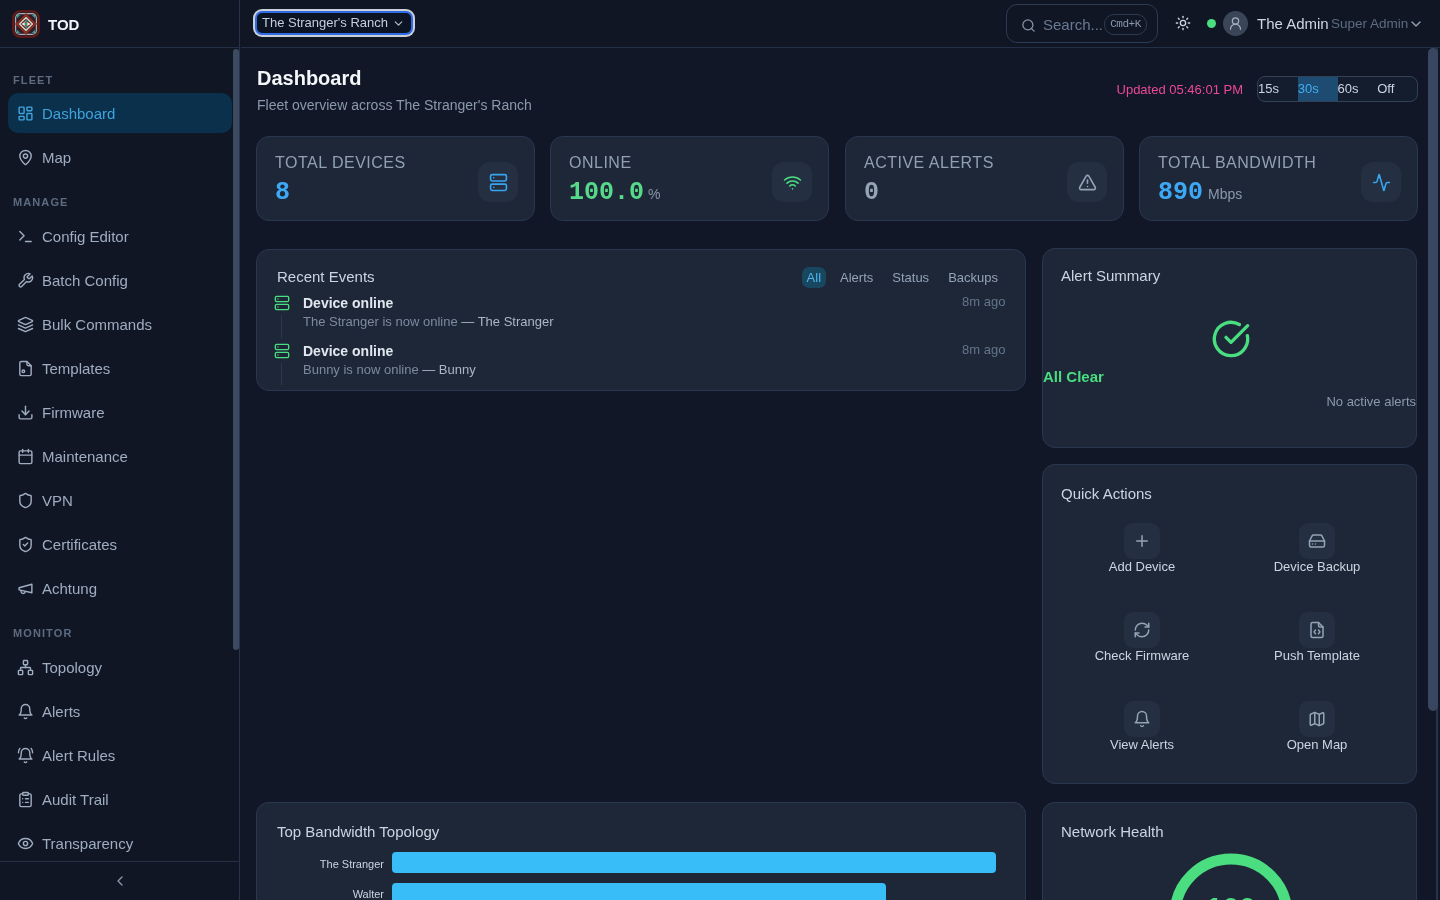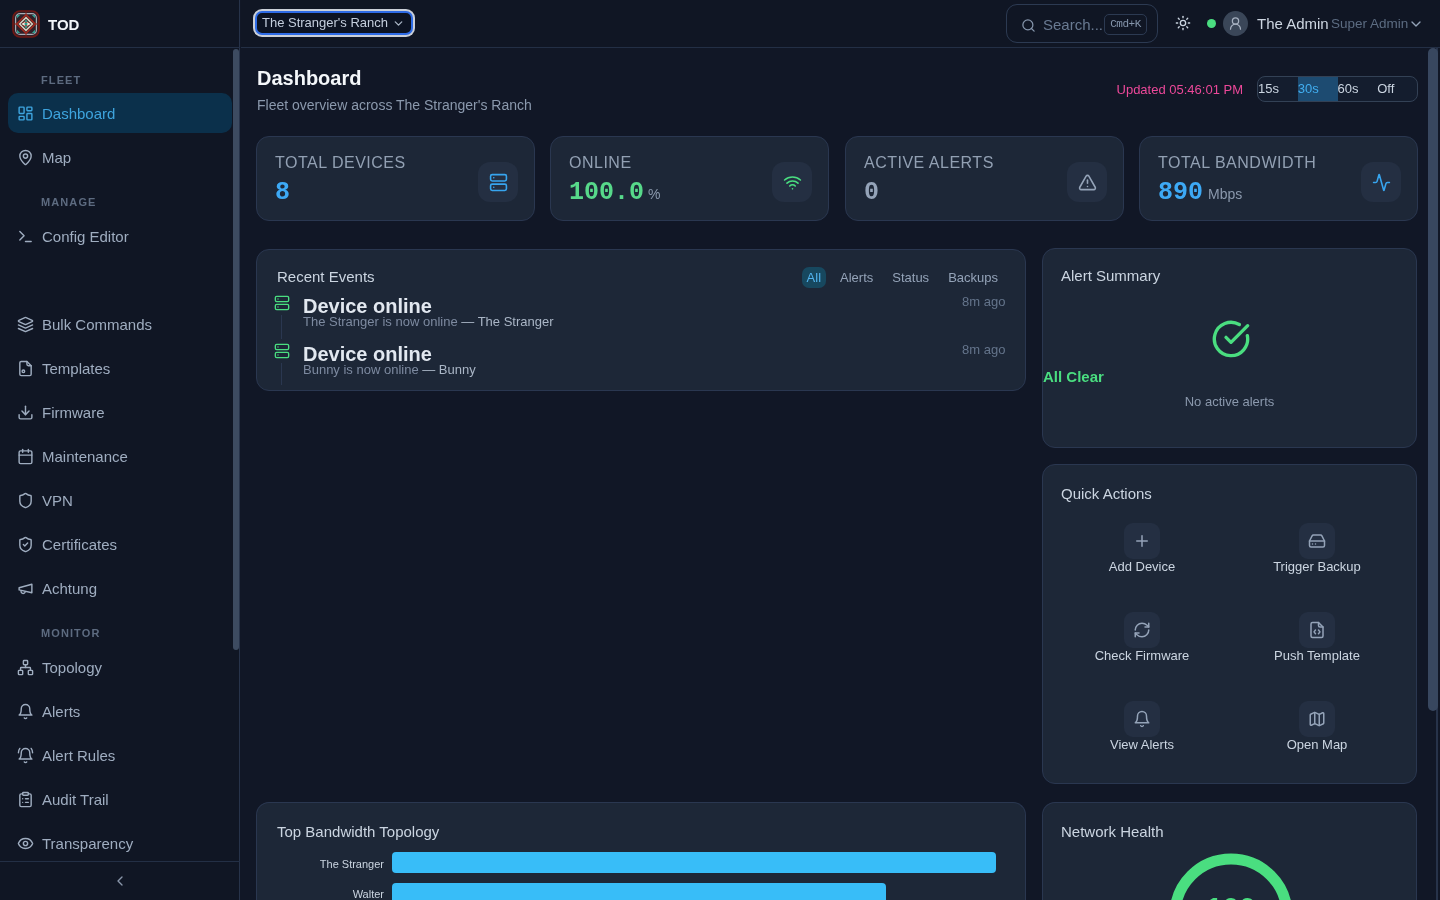--- a/index.html
+++ b/index.html
@@ -4,35 +4,35 @@
 <style>
 * { margin:0; padding:0; box-sizing:border-box; }
 html,body { width:1440px; height:900px; overflow:hidden; background:#111726; font-family:"Liberation Sans", sans-serif; }
 #stage { position:relative; width:1440px; height:900px; background:#111726;padding-left:46px; }
 
 
 #sidebar { position:absolute; left:0; top:0; width:240px; height:900px; background:#101624; border-right:1px solid #27334a; }
 #sb-logo { position:absolute; left:0; top:0; width:240px; height:48px; border-bottom:1px solid #232f45; }
 #sb-logo .word { position:absolute; left:48px; top:16px; font-size:15px; font-weight:bold; color:#f1f5f9; }
 #sb-thumb { position:absolute; left:233px; top:49px; width:6px; height:601px; background:#3d4b61; border-radius:3px; }
-.navlabel { position:absolute; left:13px; font-size:11px; font-weight:bold; letter-spacing:1.1px; color:#5d6b80;margin-left:28px; }
+.navlabel { position:absolute; left:13px; font-size:11px; font-weight:bold; letter-spacing:1.1px; color:#5d6b80; }
 .navitem { position:absolute; left:8px; width:224px; height:40px; border-radius:10px; color:#9fadc0; display:flex; align-items:center; font-size:15px; }
 .navitem svg { margin-left:9px; width:17px; height:17px; flex:none; }
 .navitem span { margin-left:8px; }
 .navitem.active { background:#0b304b; color:#3ea4de; }
 #sb-bottom { position:absolute; left:0; top:861px; width:240px; height:39px; border-top:1px solid #232f45; }
 #sb-bottom .chev { position:absolute; left:112px; top:11px; color:#8a97ab; }
 
 
 #topbar { position:absolute; left:241px; top:0; width:1199px; height:48px; background:#101624; border-bottom:1px solid #232f45; }
 #selbox { position:absolute; left:255px; top:11px; width:158px; height:24px; background:#0c1322; border:2px solid #2e6be5; border-radius:7px; box-shadow:0 0 0 2px rgba(235,240,248,.85); color:#c4cedd; font-size:13px; line-height:20px; padding-left:5px; }
 #selbox .sc { position:absolute; right:6px; top:4px; }
 #searchbox { position:absolute; left:1006px; top:4px; width:152px; height:39px; border:1px solid #2c3a52; border-radius:11px; }
 #searchbox .stext { position:absolute; left:36px; top:11px; font-size:15px; color:#697a92; }
-#cmdk { position:absolute; left:97px; top:9px; width:43px; height:21px; border:1px solid #2c3a52; border-radius:5px; font-size:11px; color:#8696ac; text-align:center; line-height:19px; font-family:"Liberation Mono", monospace; letter-spacing:-0.5px; }
+#cmdk { position:absolute; left:97px; top:9px; width:43px; height:21px; border:1px solid #2c3a52; border-radius:10px; font-size:11px; color:#8696ac; text-align:center; line-height:19px; font-family:"Liberation Mono", monospace; letter-spacing:-0.5px; }
 #greendot { position:absolute; left:1207px; top:19px; width:9px; height:9px; border-radius:50%; background:#4ade80; }
 #avatar { position:absolute; left:1223px; top:11px; width:25px; height:25px; border-radius:50%; background:#3a4658; }
 #uname { position:absolute; left:1257px; top:15px; font-size:15px; color:#cdd6e1; }
 #urole { position:absolute; left:1331px; top:16px; font-size:13.5px; color:#5c6c82; }
 
 
 #mscroll-track { position:absolute; left:1436px; top:48px; width:2px; height:852px; background:#27334a; }
 #mscroll { position:absolute; left:1428px; top:48px; width:10px; height:663px; background:#38475f; border-radius:5px; }
 
 
@@ -50,21 +50,21 @@
 .staticon { position:absolute; left:221px; top:25px; width:40px; height:40px; background:#242f42; border-radius:12px; display:flex; align-items:center; justify-content:center; }
 
 .cardtitle { font-size:15px; color:#cbd5e1; }
 
 
 .tabs { position:absolute; right:22px; top:17px; display:flex; gap:9px; }
 .tab { font-size:13px; color:#94a3b8; padding:3px 5px; border-radius:7px; }
 .tab.on { background:#17485f; color:#52b4ee; }
 .evicon { position:absolute; left:274px; width:16px; height:16px; color:#4ade80; }
 .evline { position:absolute; left:281px; width:1px; background:#2a3750; }
-.evtitle { position:absolute; left:303px; font-size:20px; color:#e2e8f0; font-weight:bold; }
+.evtitle { position:absolute; left:303px; font-size:14px; color:#e2e8f0; font-weight:bold; }
 .evsub { position:absolute; left:303px; font-size:13px; color:#7d8aa0; }
 .evsub b { color:#aab6c6; font-weight:normal; }
 .evtime { position:absolute; font-size:13px; color:#64748b; }
 
 
 .qa { position:absolute; width:160px; text-align:center; }
 .qatile { width:36px; height:36px; margin:0 auto; background:#242f42; border-radius:9px; display:flex; align-items:center; justify-content:center; color:#94a3b8; }
 .qalabel { font-size:13px; color:#cbd5e1; }
 
 
@@ -116,20 +116,26 @@
   </div>
 
   <div class="navlabel" style="top:196px">MANAGE</div>
   <div class="navitem" style="top:216px">
     <svg viewBox="0 0 24 24" fill="none" stroke="currentColor" stroke-width="2" stroke-linecap="round" stroke-linejoin="round">
           <polyline points="4 17 10 11 4 5"></polyline>
           <line x1="12" x2="20" y1="19" y2="19"></line>
         </svg>
     <span>Config Editor</span>
   </div>
+  <div class="navitem" style="top:260px">
+    <svg viewBox="0 0 24 24" fill="none" stroke="currentColor" stroke-width="2" stroke-linecap="round" stroke-linejoin="round">
+          <path d="M14.7 6.3a1 1 0 0 0 0 1.4l1.6 1.6a1 1 0 0 0 1.4 0l3.77-3.77a6 6 0 0 1-7.94 7.94l-6.91 6.91a2.12 2.12 0 0 1-3-3l6.91-6.91a6 6 0 0 1 7.94-7.94l-3.76 3.76z"></path>
+        </svg>
+    <span>Batch Config</span>
+  </div>
   <div class="navitem" style="top:304px">
     <svg viewBox="0 0 24 24" fill="none" stroke="currentColor" stroke-width="2" stroke-linecap="round" stroke-linejoin="round">
           <path d="M12.83 2.18a2 2 0 0 0-1.66 0L2.6 6.08a1 1 0 0 0 0 1.83l8.58 3.91a2 2 0 0 0 1.66 0l8.58-3.9a1 1 0 0 0 0-1.83Z"></path>
           <path d="m22 17.65-9.17 4.16a2 2 0 0 1-1.66 0L2 17.65"></path>
           <path d="m22 12.65-9.17 4.16a2 2 0 0 1-1.66 0L2 12.65"></path>
         </svg>
     <span>Bulk Commands</span>
   </div>
   <div class="navitem" style="top:348px">
     <svg viewBox="0 0 24 24" fill="none" stroke="currentColor" stroke-width="2" stroke-linecap="round" stroke-linejoin="round">
@@ -357,21 +363,21 @@
 <div class="evsub" style="top:362px">Bunny is now online <b>— Bunny</b></div>
 <div class="evtime" style="top:342px;left:962px">8m ago</div>
 
 <div class="card" style="left:1042px;top:248px;width:375px;height:200px">
   <div class="cardtitle" style="position:absolute;left:18px;top:18px">Alert Summary</div>
   <svg style="position:absolute;left:168px;top:70px" width="40" height="40" viewBox="0 0 24 24" fill="none" stroke="#4ade80" stroke-width="2" stroke-linecap="round" stroke-linejoin="round">
         <path d="M21.801 10A10 10 0 1 1 17 3.335"></path>
         <path d="m9 11 3 3L22 4"></path>
       </svg>
   <div style="position:absolute;left:0;top:119px;width:100%;text-align:left;font-size:15px;font-weight:bold;color:#4ade80">All Clear</div>
-  <div style="position:absolute;left:0;top:145px;width:100%;text-align:center;font-size:13px;color:#8b99ad">No active alerts</div>
+  <div style="position:absolute;left:0;top:145px;width:100%;text-align:right;font-size:13px;color:#8b99ad">No active alerts</div>
 </div>
 
 <div class="card" style="left:1042px;top:464px;width:375px;height:320px">
   <div class="cardtitle" style="position:absolute;left:18px;top:20px">Quick Actions</div>
 </div>
 <div class="qa" style="left:1062px;top:523px">
   <div class="qatile">
         <svg width="18" height="18" viewBox="0 0 24 24" fill="none" stroke="currentColor" stroke-width="2" stroke-linecap="round" stroke-linejoin="round">
           <path d="M5 12h14"></path>
           <path d="M12 5v14"></path>
@@ -381,21 +387,21 @@
 </div>
 <div class="qa" style="left:1237px;top:523px">
   <div class="qatile">
         <svg width="18" height="18" viewBox="0 0 24 24" fill="none" stroke="currentColor" stroke-width="2" stroke-linecap="round" stroke-linejoin="round">
           <line x1="22" x2="2" y1="12" y2="12"></line>
           <path d="M5.45 5.11 2 12v6a2 2 0 0 0 2 2h16a2 2 0 0 0 2-2v-6l-3.45-6.89A2 2 0 0 0 16.76 4H7.24a2 2 0 0 0-1.79 1.11z"></path>
           <line x1="6" x2="6.01" y1="16" y2="16"></line>
           <line x1="10" x2="10.01" y1="16" y2="16"></line>
         </svg>
       </div>
-  <div class="qalabel">Trigger Backup</div>
+  <div class="qalabel">Device Backup</div>
 </div>
 <div class="qa" style="left:1062px;top:612px">
   <div class="qatile">
         <svg width="18" height="18" viewBox="0 0 24 24" fill="none" stroke="currentColor" stroke-width="2" stroke-linecap="round" stroke-linejoin="round">
           <path d="M3 12a9 9 0 0 1 9-9 9.75 9.75 0 0 1 6.74 2.74L21 8"></path>
           <path d="M21 3v5h-5"></path>
           <path d="M21 12a9 9 0 0 1-9 9 9.75 9.75 0 0 1-6.74-2.74L3 16"></path>
           <path d="M8 16H3v5"></path>
         </svg>
       </div>

